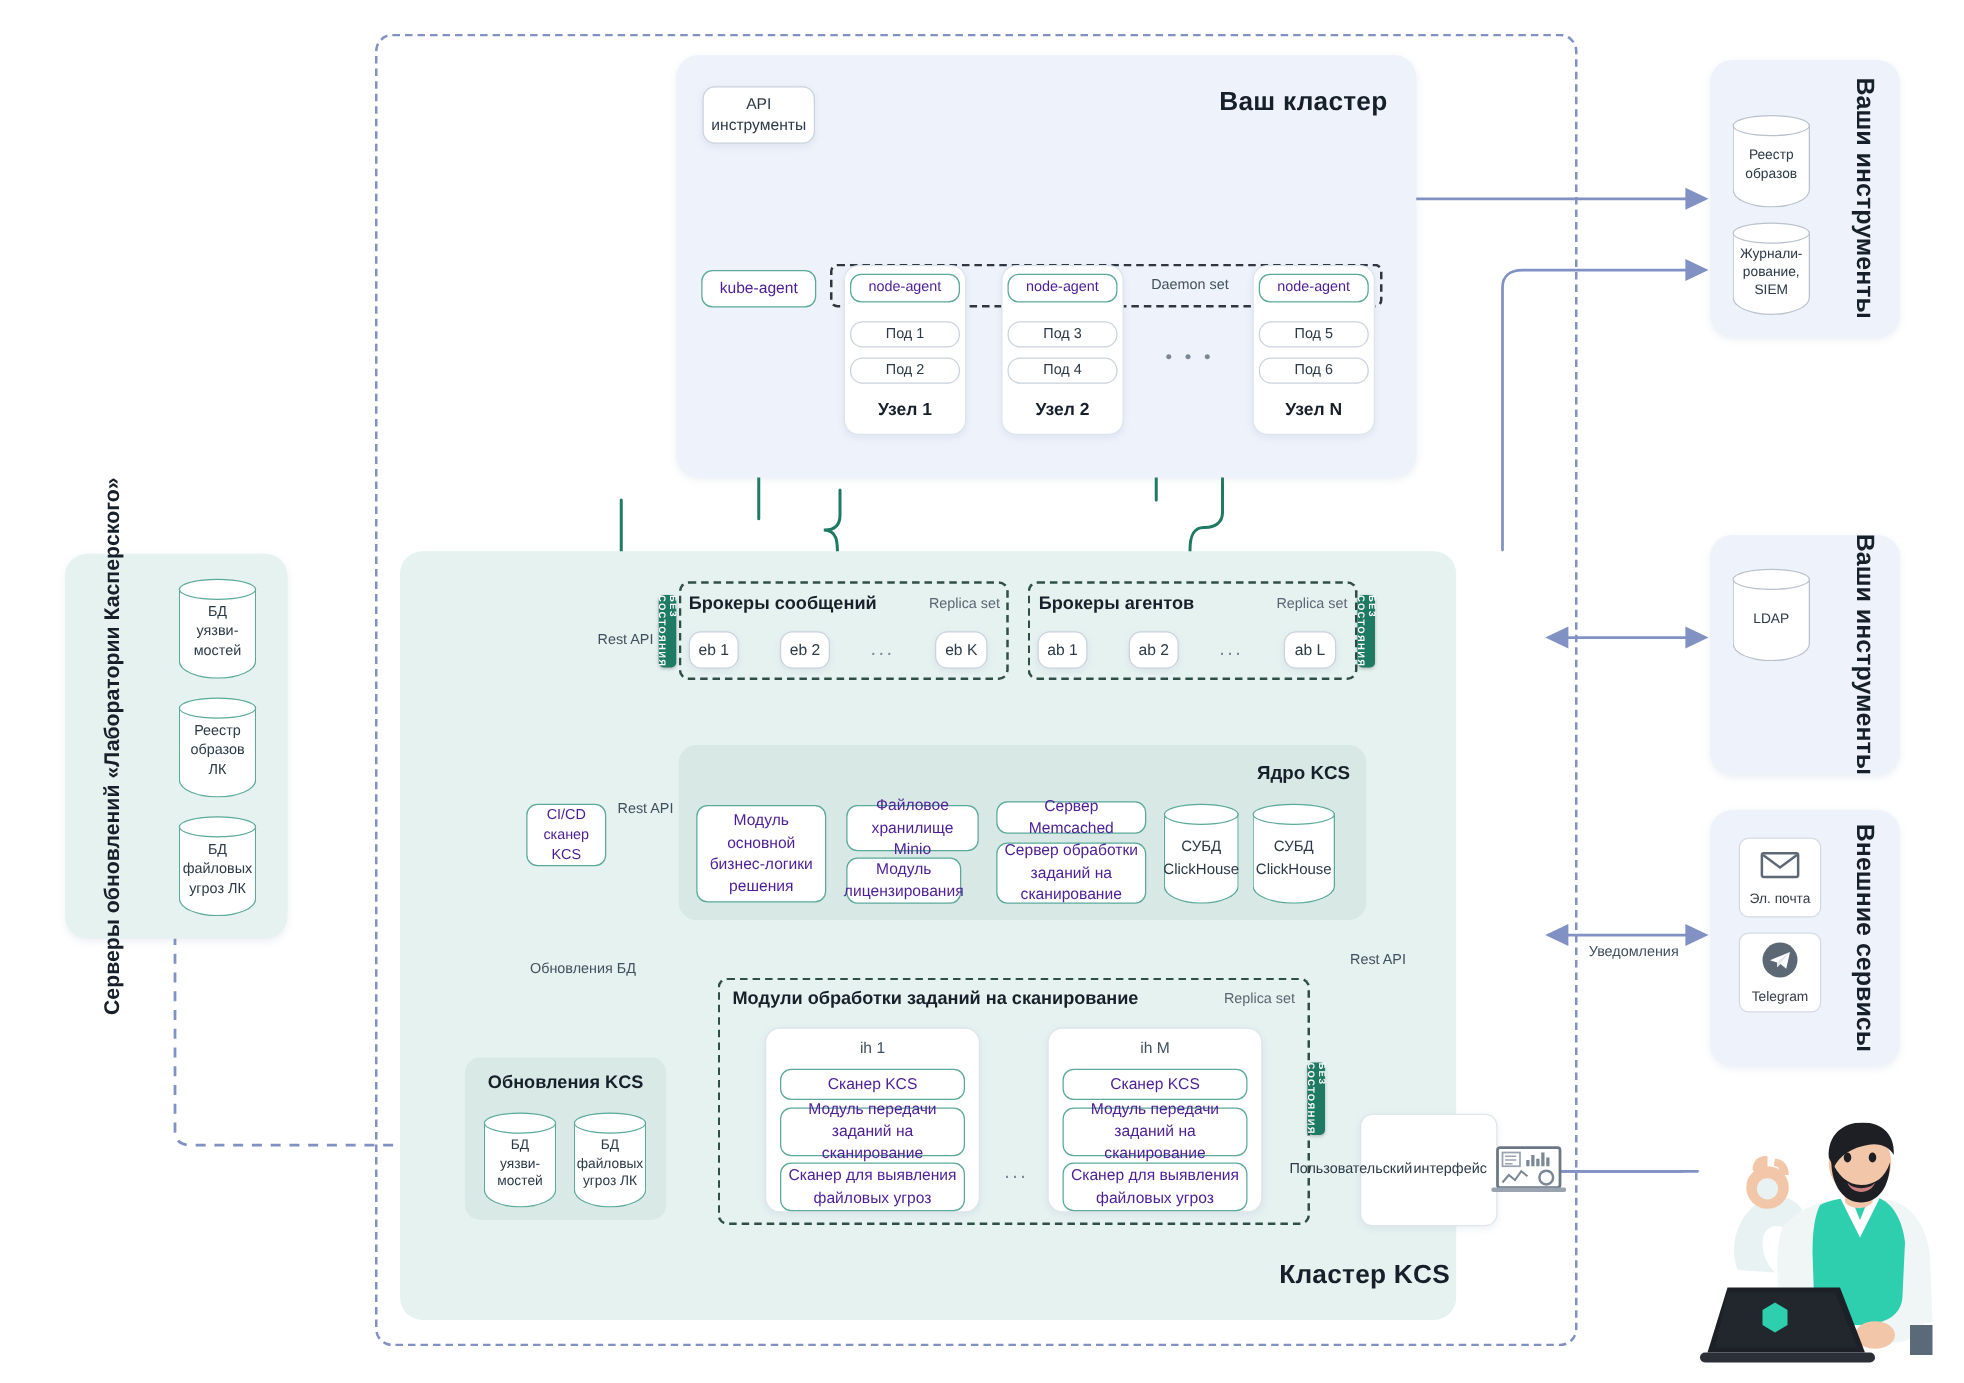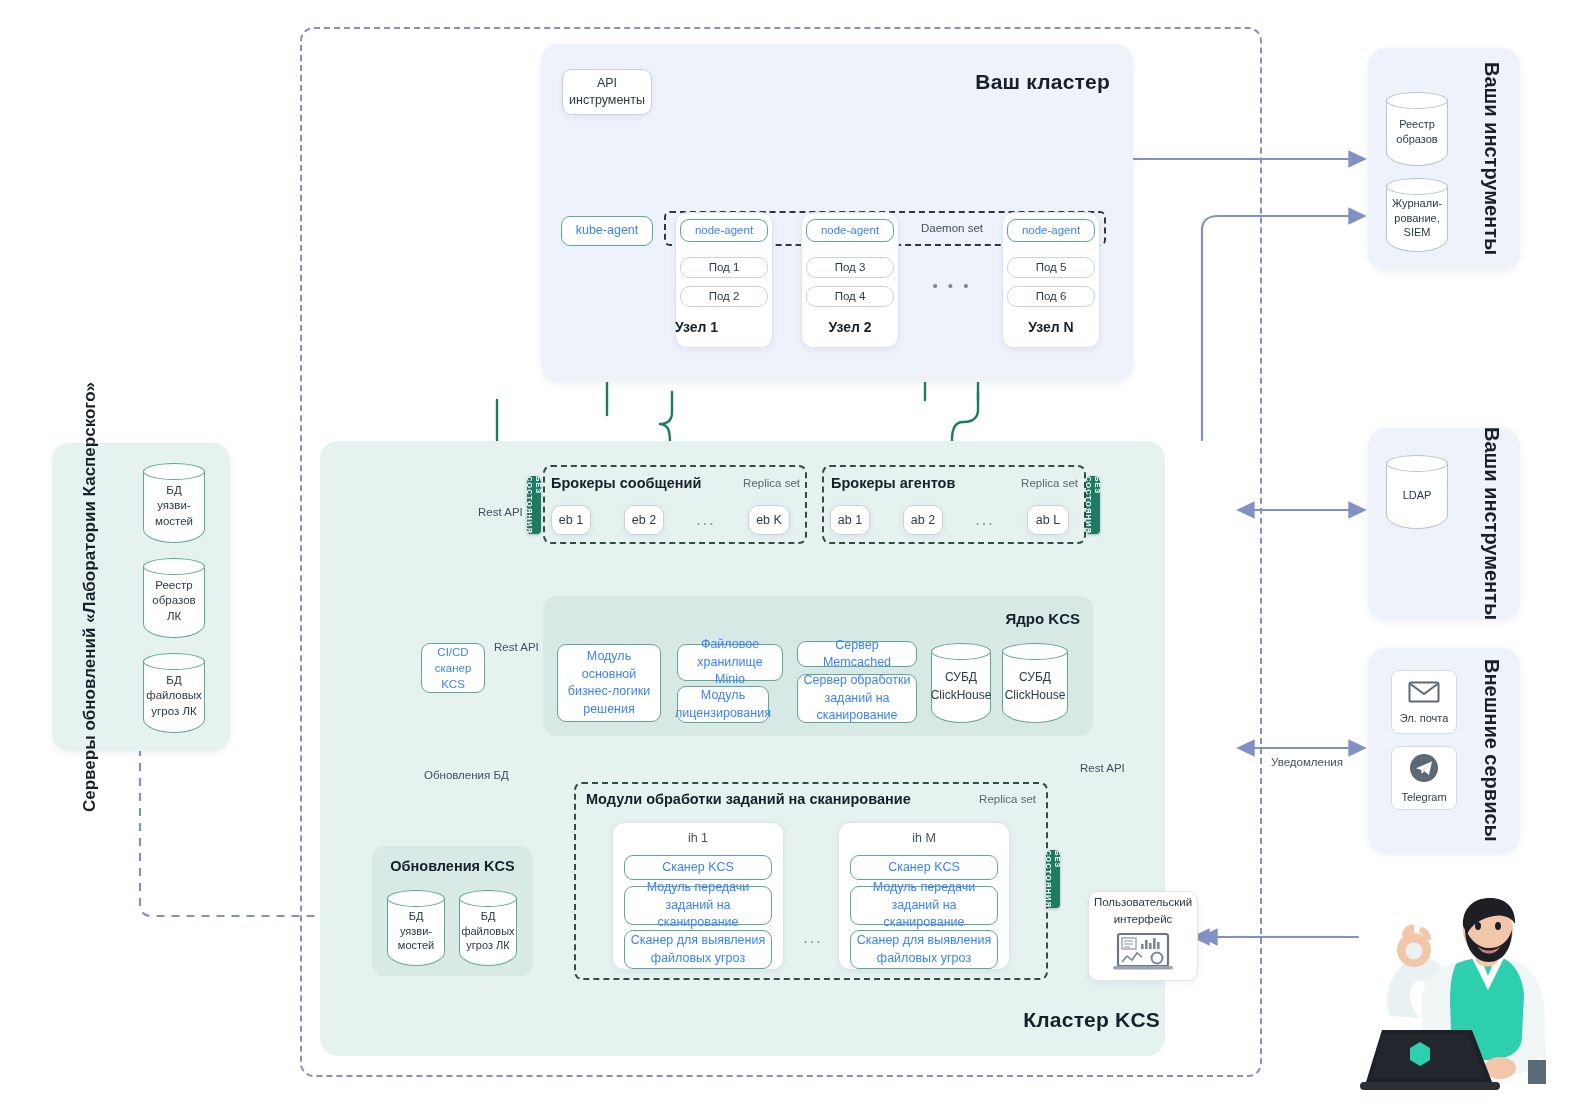--- a/index.html
+++ b/index.html
@@ -17,21 +17,21 @@
   .mint-core{background:#d7e8e5;border-radius:14px;}
   .dash-group{border:2px dashed #1f6f5c;border-radius:8px;background:transparent;}
   .dash-group-thin{border:2px dashed #3b3f45;border-radius:6px;background:transparent;}
 
   
   .wbox{background:#ffffff;border:1px solid #c9d2dd;border-radius:10px;
         display:flex;align-items:center;justify-content:center;text-align:center;
         font-size:12.5px;line-height:1.35;color:#2b3a46;padding:3px 5px;}
   .gbox{background:#ffffff;border:1px solid #5aa99a;border-radius:9px;
         display:flex;align-items:center;justify-content:center;text-align:center;
-        font-size:12.5px;line-height:1.4;color:#3b82f6;padding:3px 5px;}
+        font-size:12.5px;line-height:1.4;color:#4c1d95;padding:3px 5px;}
   .nodecard{background:#ffffff;border:1px solid #dde4ec;border-radius:12px;}
   .shadowcard{box-shadow:0 2px 6px rgba(120,140,180,.13);}
 
   
   .t-big{font-size:21px;font-weight:700;color:#17202a;letter-spacing:.2px;}
   .t-mid{font-size:15px;font-weight:700;color:#17202a;}
   .t-sec{font-size:14.5px;font-weight:700;color:#17202a;}
   .t-small{font-size:11.5px;color:#5a6672;}
   .t-label{font-size:11.5px;color:#41505e;}
   .t-node{font-size:14px;font-weight:700;color:#17202a;}
@@ -189,21 +189,21 @@
   <div class="abs nodecard shadowcard" style="left:675px;top:212px;width:98px;height:136px;"></div>
   <div class="abs gbox" style="left:680px;top:219px;width:88px;height:23px;font-size:11.5px;">
       <span>node-agent</span>
     </div>
   <div class="abs wbox" style="left:680px;top:257px;width:88px;height:21px;font-size:11.5px;">
       <span>Под 1</span>
     </div>
   <div class="abs wbox" style="left:680px;top:286px;width:88px;height:21px;font-size:11.5px;">
       <span>Под 2</span>
     </div>
-  <div class="abs t-node" style="left:675px;top:319px;width:98px;text-align:left;">Узел 1</div>
+  <div class="abs t-node" style="left:675px;top:319px;width:98px;text-align:center;">Узел 1</div>
 
   <div class="abs nodecard shadowcard" style="left:801px;top:212px;width:98px;height:136px;"></div>
   <div class="abs gbox" style="left:806px;top:219px;width:88px;height:23px;font-size:11.5px;">
       <span>node-agent</span>
     </div>
   <div class="abs wbox" style="left:806px;top:257px;width:88px;height:21px;font-size:11.5px;">
       <span>Под 3</span>
     </div>
   <div class="abs wbox" style="left:806px;top:286px;width:88px;height:21px;font-size:11.5px;">
       <span>Под 4</span>
@@ -233,21 +233,21 @@
   <div class="abs badge-stateless" style="left:527px;top:476px;width:14px;height:58px;">БЕЗ СОСТОЯНИЯ</div>
   <div class="abs t-sec" style="left:551px;top:475px;width:180px;">Брокеры сообщений</div>
   <div class="abs t-small" style="left:712px;top:477px;width:88px;text-align:right;">Replica set</div>
   <div class="abs wbox shadowcard" style="left:551px;top:505px;width:40px;height:30px;">
       <span>eb 1</span>
     </div>
   <div class="abs wbox shadowcard" style="left:624px;top:505px;width:40px;height:30px;">
       <span>eb 2</span>
     </div>
   <div class="abs dots-sm" style="left:688px;top:512px;width:36px;text-align:center;">...</div>
-  <div class="abs wbox shadowcard" style="left:748px;top:505px;width:42px;height:30px;border-radius:11px;">
+  <div class="abs wbox shadowcard" style="left:748px;top:505px;width:42px;height:30px;">
       <span>eb K</span>
     </div>
 
   <div class="abs dash-group" style="left:822px;top:465px;width:264px;height:79px;border-color:#2f4f46;"></div>
   <div class="abs badge-stateless" style="left:1086px;top:476px;width:14px;height:58px;">БЕЗ СОСТОЯНИЯ</div>
   <div class="abs t-sec" style="left:831px;top:475px;width:180px;">Брокеры агентов</div>
   <div class="abs t-small" style="left:990px;top:477px;width:88px;text-align:right;">Replica set</div>
   <div class="abs wbox shadowcard" style="left:830px;top:505px;width:40px;height:30px;">
       <span>ab 1</span>
     </div>
@@ -348,21 +348,21 @@
       <span>Сканер KCS</span>
     </div>
   <div class="abs gbox" style="left:850px;top:886px;width:148px;height:39px;">
       <span>Модуль передачи заданий на сканирование</span>
     </div>
   <div class="abs gbox" style="left:850px;top:930px;width:148px;height:39px;">
       <span>Сканер для выявления файловых угроз</span>
     </div>
 
   <div class="abs t-label" style="left:1080px;top:762px;width:70px;">Rest API</div>
-  <div class="abs wbox shadowcard" style="left:1088px;top:891px;width:110px;height:90px;flex-direction:column;gap:1px;border-color:#dfe5ec;">
+  <div class="abs wbox shadowcard" style="left:1088px;top:891px;width:110px;height:90px;flex-direction:row;gap:1px;border-color:#dfe5ec;">
     <span style="font-size:11.5px;">Пользовательский</span>
     <span style="font-size:11.5px;">интерфейс</span>
     <span style="margin-top:4px;">
       <svg width="64" height="40" viewBox="0 0 64 40">
         <rect x="7" y="2" width="50" height="32" rx="2" fill="#ffffff" stroke="#6b7785" stroke-width="2.2"></rect>
         <rect x="11" y="6" width="14" height="11" fill="none" stroke="#9aa4b0" stroke-width="1.4"></rect>
         <line x1="13" y1="9" x2="22" y2="9" stroke="#9aa4b0" stroke-width="1.2"></line>
         <line x1="13" y1="12" x2="22" y2="12" stroke="#9aa4b0" stroke-width="1.2"></line>
         <line x1="13" y1="15" x2="19" y2="15" stroke="#9aa4b0" stroke-width="1.2"></line>
         <rect x="30" y="12" width="2.6" height="5" fill="#7b8794"></rect>

